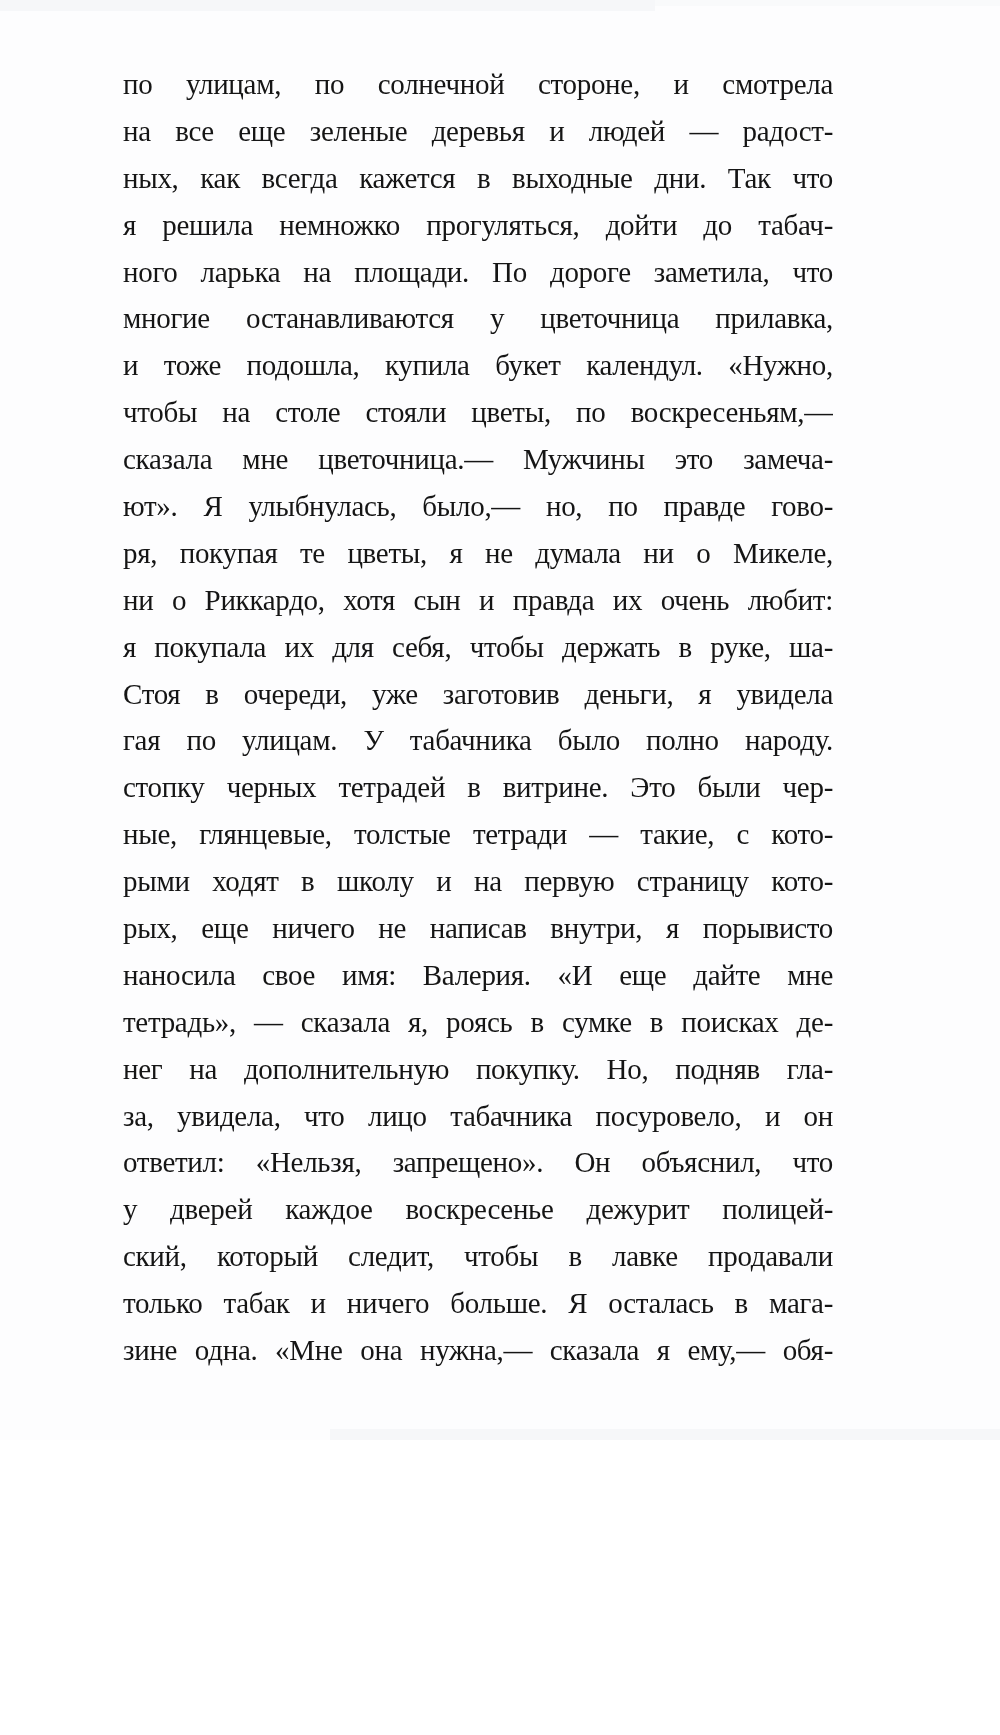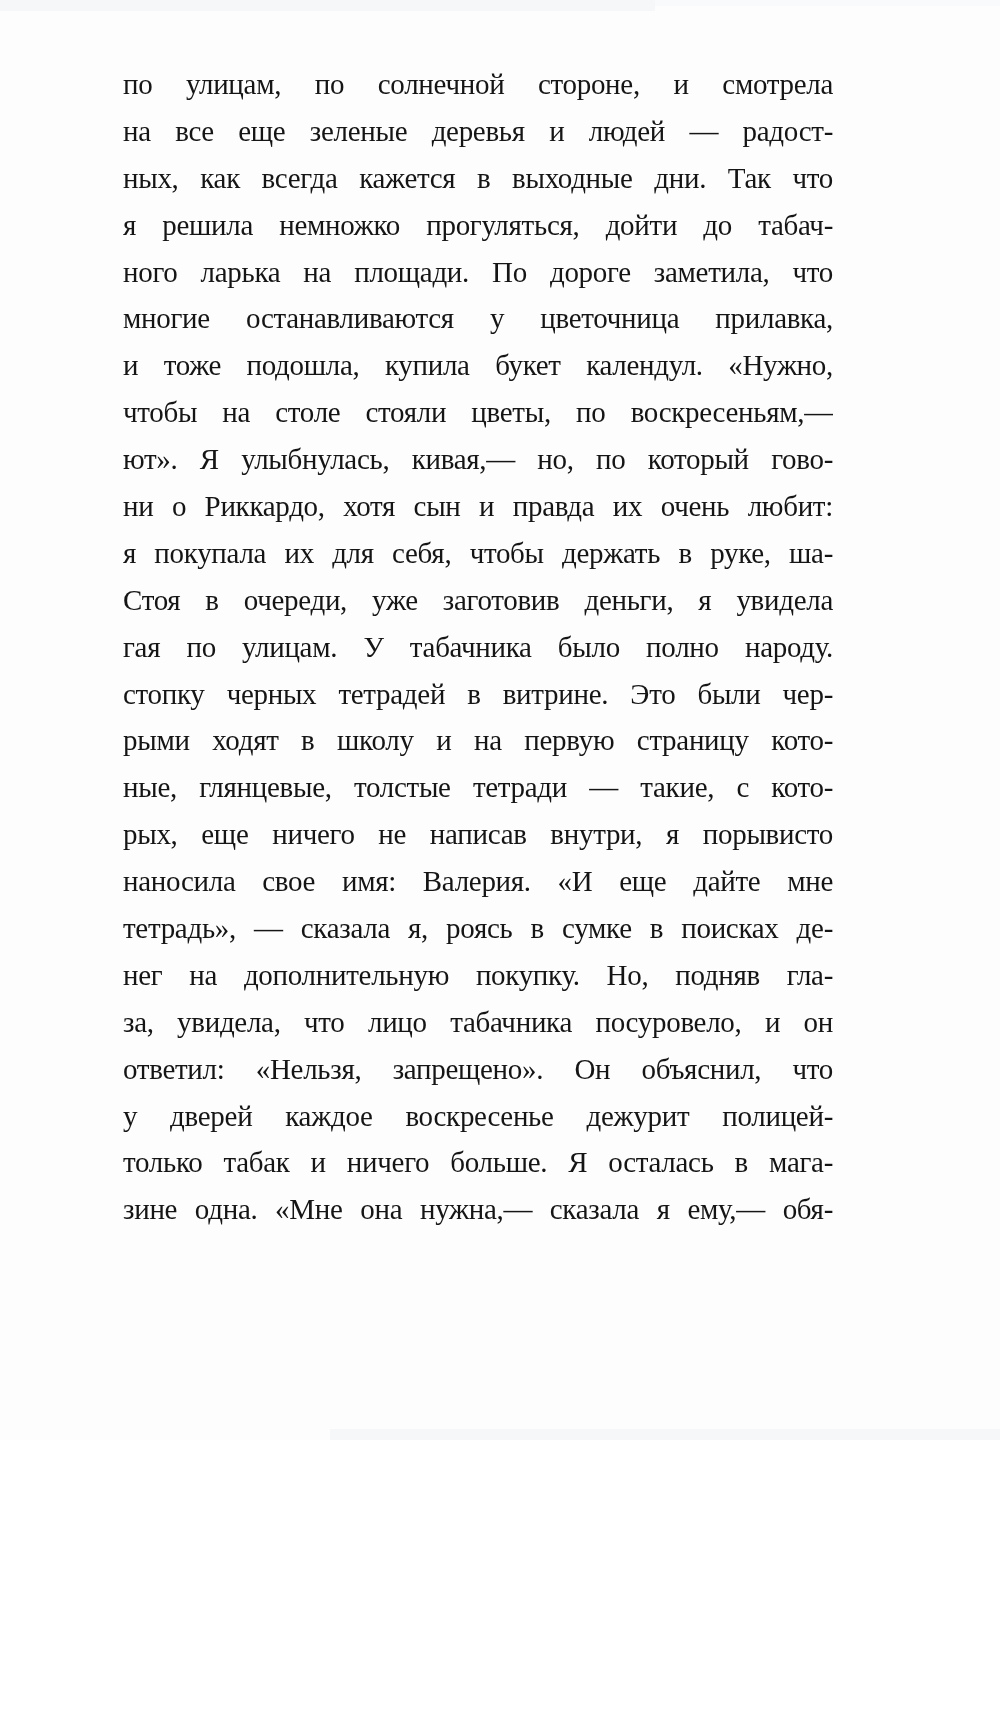--- a/index.html
+++ b/index.html
@@ -84,35 +84,38 @@
 
   <div class="text-block">
       <div class="line">по улицам, по солнечной стороне, и смотрела</div>
       <div class="line">на все еще зеленые деревья и людей — радост-</div>
       <div class="line">ных, как всегда кажется в выходные дни. Так что</div>
       <div class="line">я решила немножко прогуляться, дойти до табач-</div>
       <div class="line">ного ларька на площади. По дороге заметила, что</div>
       <div class="line">многие останавливаются у цветочница прилавка,</div>
       <div class="line">и тоже подошла, купила букет календул. «Нужно,</div>
       <div class="line">чтобы на столе стояли цветы, по воскресеньям,—</div>
-      <div class="line">ют». Я улыбнулась, кивая,— но, по который гово-</div>
+      <div class="line">сказала мне цветочница.— Мужчины это замеча-</div>
+      <div class="line">ют». Я улыбнулась, было,— но, по правде гово-</div>
+      <div class="line">ря, покупая те цветы, я не думала ни о Микеле,</div>
       <div class="line">ни о Риккардо, хотя сын и правда их очень любит:</div>
       <div class="line">я покупала их для себя, чтобы держать в руке, ша-</div>
       <div class="line">Стоя в очереди, уже заготовив деньги, я увидела</div>
       <div class="line">гая по улицам. У табачника было полно народу.</div>
       <div class="line">стопку черных тетрадей в витрине. Это были чер-</div>
+      <div class="line">ные, глянцевые, толстые тетради — такие, с кото-</div>
       <div class="line">рыми ходят в школу и на первую страницу кото-</div>
-      <div class="line">ные, глянцевые, толстые тетради — такие, с кото-</div>
       <div class="line">рых, еще ничего не написав внутри, я порывисто</div>
       <div class="line">наносила свое имя: Валерия. «И еще дайте мне</div>
       <div class="line">тетрадь», — сказала я, роясь в сумке в поисках де-</div>
       <div class="line">нег на дополнительную покупку. Но, подняв гла-</div>
       <div class="line">за, увидела, что лицо табачника посуровело, и он</div>
       <div class="line">ответил: «Нельзя, запрещено». Он объяснил, что</div>
       <div class="line">у дверей каждое воскресенье дежурит полицей-</div>
+      <div class="line">ский, который следит, чтобы в лавке продавали</div>
       <div class="line">только табак и ничего больше. Я осталась в мага-</div>
       <div class="line">зине одна. «Мне она нужна,— сказала я ему,— обя-</div>
     </div>
 
   <div class="footer">
     <span class="page-num">8</span>
     <span class="running-title">АЛЬБА ДЕ СЕСПЕДЕС</span>
   </div>
 
   <div class="scan-edge-bottom"></div>

